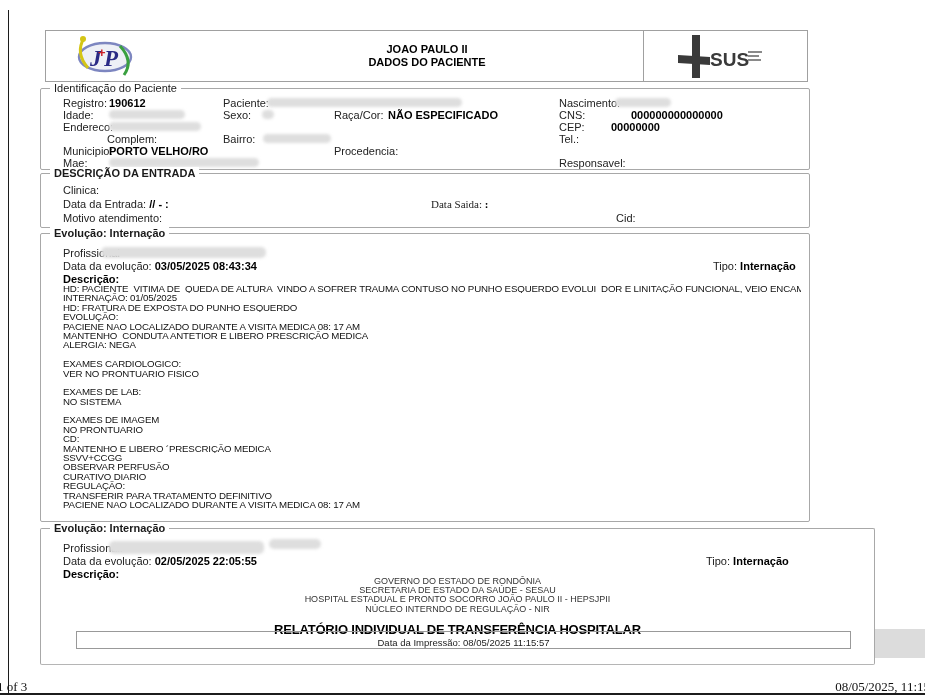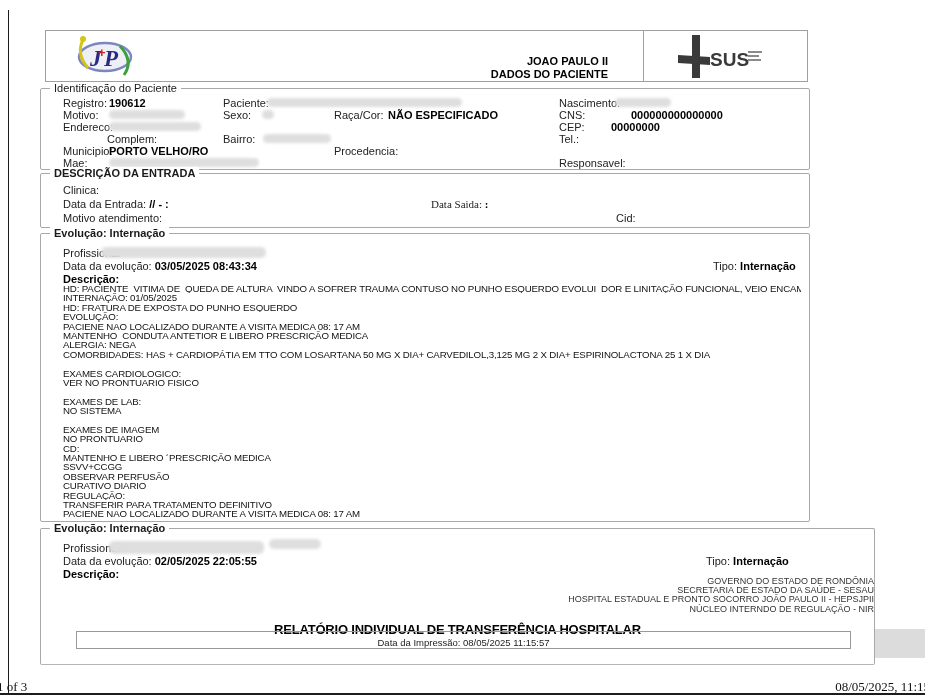--- a/index.html
+++ b/index.html
@@ -17,21 +17,21 @@
     font-size:11px; line-height:12px; white-space:nowrap;
   }
   .legend.bold { font-weight:bold; }
   .lbl { position:absolute; font-size:11px; line-height:11px; white-space:nowrap; color:#222; }
   .val { font-weight:bold; color:#000; }
   .redact {
     position:absolute; background:#dedede; border-radius:5px; filter:blur(1.5px);
   }
   .desc-lines { position:absolute; font-size:9.7px; letter-spacing:-0.15px; color:#111; }
   .desc-lines div { height:9.4px; line-height:9.4px; white-space:pre; overflow:hidden; }
-  .gov-lines { position:absolute; left:0; right:0; text-align:right; font-size:9px; color:#333; }
+  .gov-lines { position:absolute; left:0; right:0; text-align:center; font-size:9px; color:#333; }
   .gov-lines div { height:9.2px; line-height:9.2px; white-space:nowrap; }
   .hdr-title { text-align:center; font-size:11px; font-weight:bold; line-height:13px; color:#000; }
   .report-title {
     position:absolute; left:0; right:0; text-align:center; font-weight:bold;
     font-size:13px; letter-spacing:-0.2px; height:12px; overflow:hidden; z-index:1; color:#000;
   }
   .print-box {
     position:absolute; border:1px solid #999; background:transparent; z-index:2; text-align:center;
   }
   .print-box span { font-size:9.5px; line-height:10px; color:#222; }
@@ -56,21 +56,21 @@
         <ellipse cx="33" cy="22" rx="26" ry="14" fill="#eef0f6" stroke="#7d86c0" stroke-width="2.4"></ellipse>
         <path d="M12,3 Q3,18 16,33" stroke="#d4c515" stroke-width="3" fill="none"></path>
         <circle cx="11" cy="4" r="3" fill="#d4c515"></circle>
         <path d="M48,11 Q62,26 52,40" stroke="#3aa040" stroke-width="3" fill="none"></path>
         <text x="18" y="31" font-size="23" font-weight="bold" font-style="italic" font-family="Liberation Serif, serif" fill="#2a2a85">J</text>
         <text x="32" y="31" font-size="23" font-weight="bold" font-style="italic" font-family="Liberation Serif, serif" fill="#2a2a85">P</text>
         <text x="26" y="22" font-size="13" font-weight="bold" fill="#cc2127">+</text>
       </svg>
     </div>
 
-    <div class="abs hdr-title" style="left:200px; top:24px; width:362px;text-align:right;">
+    <div class="abs hdr-title" style="left:200px; top:12px; width:362px;">
       <div>JOAO PAULO II</div>
       <div>DADOS DO PACIENTE</div>
     </div>
 
     <div class="abs" style="left:597px; top:0; right:0; bottom:0; border-left:1px solid #a0a0a0;">
       <div class="abs" style="left:32px; top:3px;">
         <svg width="100" height="45" viewBox="0 0 100 45">
           <rect x="16" y="1" width="8" height="43" fill="#3a3a3a"></rect>
           <polygon points="2,21 34,23 34,31 2,29" fill="#3a3a3a"></polygon>
           <text x="34" y="32" font-size="19" font-weight="bold" font-family="Liberation Sans, sans-serif" fill="#3a3a3a">SUS</text>
@@ -85,21 +85,21 @@
   <div class="fieldset" style="left:40px; top:88px; width:770px; height:82px;">
     <span class="legend">Identificação do Paciente</span>
 
     <span class="lbl" style="left:22px; top:9px;">Registro:</span>
     <span class="lbl val" style="left:68px; top:9px;">190612</span>
     <span class="lbl" style="left:182px; top:9px;">Paciente:</span>
     <span class="redact" style="left:226px; top:9px; width:195px; height:9px;"></span>
     <span class="lbl" style="left:518px; top:9px;">Nascimento:</span>
     <span class="redact" style="left:574px; top:9px; width:56px; height:9px;"></span>
 
-    <span class="lbl" style="left:22px; top:21px;">Motivo:</span>
+    <span class="lbl" style="left:22px; top:21px;">Idade:</span>
     <span class="redact" style="left:68px; top:21px; width:76px; height:9px;"></span>
     <span class="lbl" style="left:182px; top:21px;">Sexo:</span>
     <span class="redact" style="left:221px; top:21px; width:12px; height:9px;"></span>
     <span class="lbl" style="left:293px; top:21px;">Raça/Cor:</span>
     <span class="lbl val" style="left:347px; top:21px;">NÃO ESPECIFICADO</span>
     <span class="lbl" style="left:518px; top:21px;">CNS:</span>
     <span class="lbl val" style="left:570px; top:21px;padding-left:20px;">000000000000000</span>
 
     <span class="lbl" style="left:22px; top:33px;">Endereco:</span>
     <span class="redact" style="left:68px; top:33px; width:92px; height:9px;"></span>
@@ -156,21 +156,20 @@
     <span class="lbl val" style="left:22px; top:40px;">Descrição:</span>
 
     <div class="desc-lines" style="left:22px; top:50px; right:8px; overflow:hidden;">
         <div>HD: PACIENTE  VITIMA DE  QUEDA DE ALTURA  VINDO A SOFRER TRAUMA CONTUSO NO PUNHO ESQUERDO EVOLUI  DOR E LINITAÇÃO FUNCIONAL, VEIO ENCAMINHADO DA UPA.</div>
         <div>INTERNAÇÃO: 01/05/2025</div>
         <div>HD: FRATURA DE EXPOSTA DO PUNHO ESQUERDO</div>
         <div>EVOLUÇÃO:</div>
         <div>PACIENE NAO LOCALIZADO DURANTE A VISITA MEDICA 08: 17 AM</div>
         <div>MANTENHO  CONDUTA ANTETIOR E LIBERO PRESCRIÇÃO MEDICA</div>
         <div>ALERGIA: NEGA</div>
-        <div>COMORBIDADES: HAS + CARDIOPÁTIA EM TTO COM LOSARTANA 50 MG X DIA+ CARVEDILOL,3,125 MG 2 X DIA+ ESPIRINOLACTONA 25 1 X DIA</div>
         <div>&nbsp;</div>
         <div>EXAMES CARDIOLOGICO:</div>
         <div>VER NO PRONTUARIO FISICO</div>
         <div>&nbsp;</div>
         <div>EXAMES DE LAB:</div>
         <div>NO SISTEMA</div>
         <div>&nbsp;</div>
         <div>EXAMES DE IMAGEM</div>
         <div>NO PRONTUARIO</div>
         <div>CD:</div>

